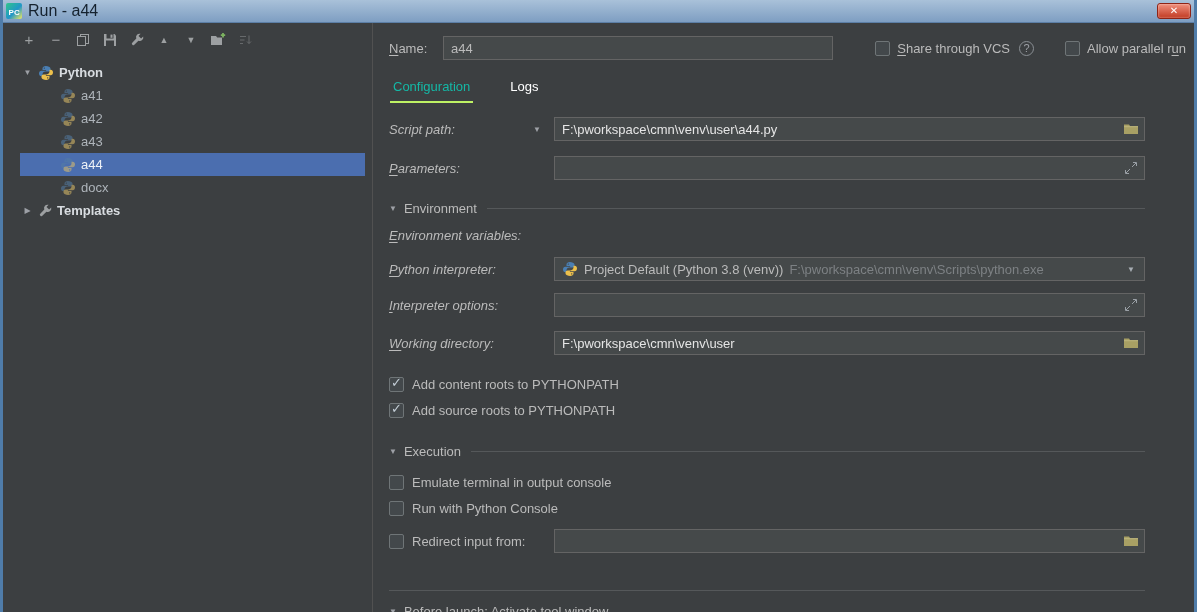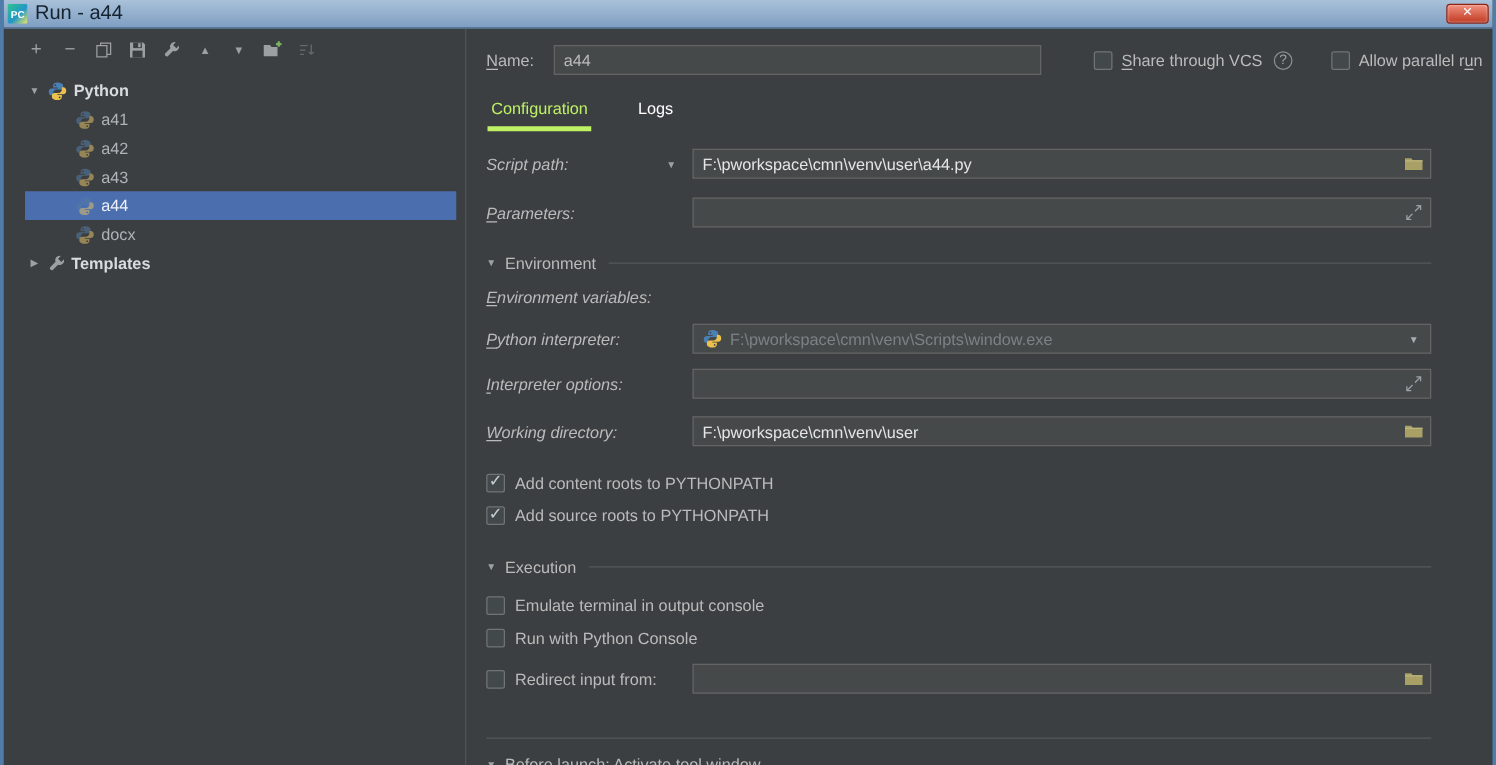--- a/index.html
+++ b/index.html
@@ -41,21 +41,21 @@
   .name-row .nlabel{width:44px;flex:none;}
   .name-input{width:390px;height:24px;background:#45494a;border:1px solid #646464;
     color:#bbbbbb;font-size:13px;padding:0 7px;outline:none;margin-left:10px;
     font-family:"Liberation Sans","DejaVu Sans",sans-serif;}
   .vcs{margin-left:auto;display:flex;align-items:center;gap:7px;}
   .allow{margin-left:24px;display:flex;align-items:flex-start;gap:7px;}
   .help{width:15px;height:15px;border-radius:50%;border:1px solid #8a8f94;color:#9da0a6;
     font-size:11px;display:flex;align-items:center;justify-content:center;margin-left:2px;}
   .tabs{display:flex;gap:34px;margin-top:14px;padding-left:1px;}
   .tab{padding:5px 3px 7px;color:#ffffff;}
-  .tab.active{color:#bef264;border-bottom:4px solid #bef264;}
+  .tab.active{color:#14b8a6;border-bottom:2px solid #bef264;}
   .form{padding-right:49px;}
   .frow{display:flex;align-items:center;}
   .flabel{width:165px;flex:none;display:flex;align-items:center;font-style:italic;}
   .chev{margin-left:auto;margin-right:13px;font-size:8px;color:#9da0a6;}
   .field{flex:1;height:24px;background:#45494a;border:1px solid #646464;display:flex;
     align-items:center;padding:0 5px 0 7px;gap:6px;min-width:0;}
   .field input{flex:1;min-width:0;background:transparent;border:none;color:#e5e5e5;
     font-size:13px;outline:none;height:100%;padding:0;
     font-family:"Liberation Sans","DejaVu Sans",sans-serif;}
   .ficon{flex:none;width:16px;height:16px;display:flex;align-items:center;justify-content:center;}
@@ -310,21 +310,22 @@
         <div class="frow m14">
           <div class="flabel">
               <span><u>P</u>ython interpreter:</span>
             </div>
           <div class="field combo">
             <span class="ficon">
                 <svg class="i16">
                   <use href="#py"></use>
                 </svg>
               </span>
-            <span class="path">F:\pworkspace\cmn\venv\Scripts\window.exe</span>
+            <span class="val">Project Default (Python 3.8 (venv))</span>
+            <span class="path">F:\pworkspace\cmn\venv\Scripts\python.exe</span>
             <span class="carrow">▼</span>
           </div>
         </div>
 
         <div class="frow m12">
           <div class="flabel">
               <span><u>I</u>nterpreter options:</span>
             </div>
           <div class="field">
             <input value="" style="">

